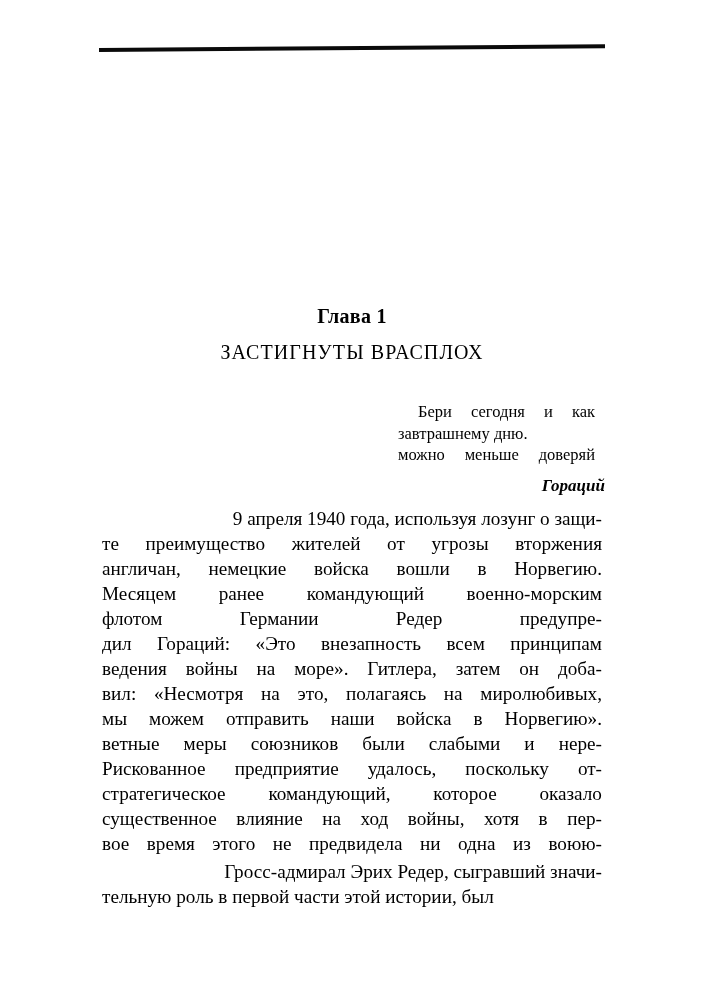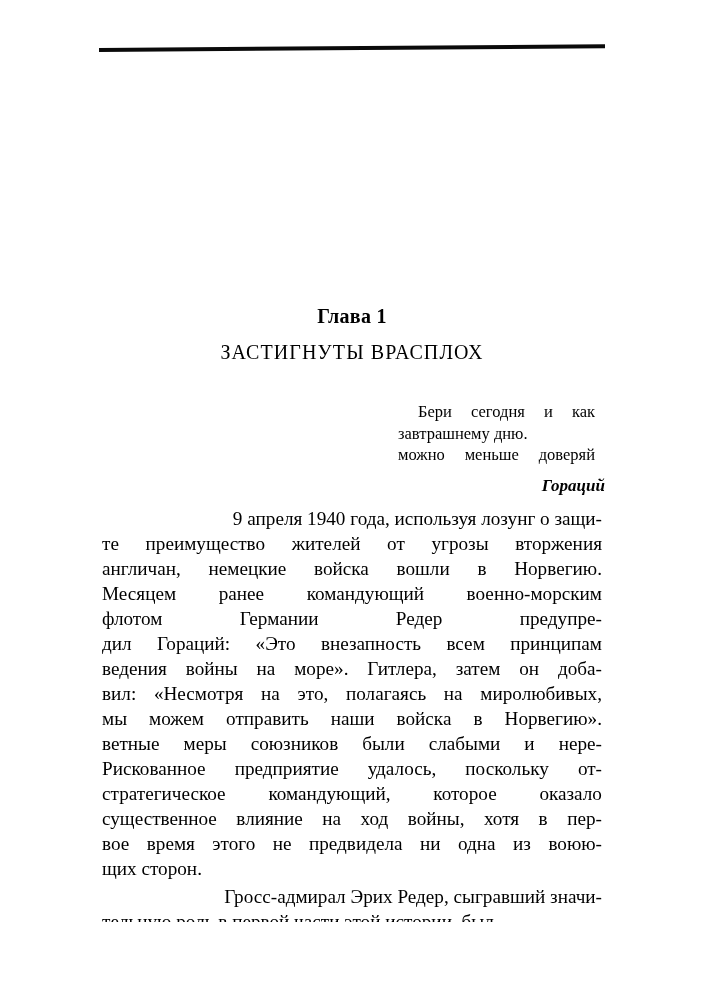--- a/index.html
+++ b/index.html
@@ -291,21 +291,20 @@
             <span>вое</span>
             <span>время</span>
             <span>этого</span>
             <span>не</span>
             <span>предвидела</span>
             <span>ни</span>
             <span>одна</span>
             <span>из</span>
             <span>воюю-</span>
           </span>
-        <span class="para-line">щих сторон.</span>
       </p>
 
       <p class="para">
         <span class="para-line j">
             <span class="indent"></span>
             <span>Гросс-адмирал Эрих Редер, сыгравший значи-</span>
           </span>
         <span class="para-line">тельную роль в первой части этой истории, был</span>
       </p>
 

